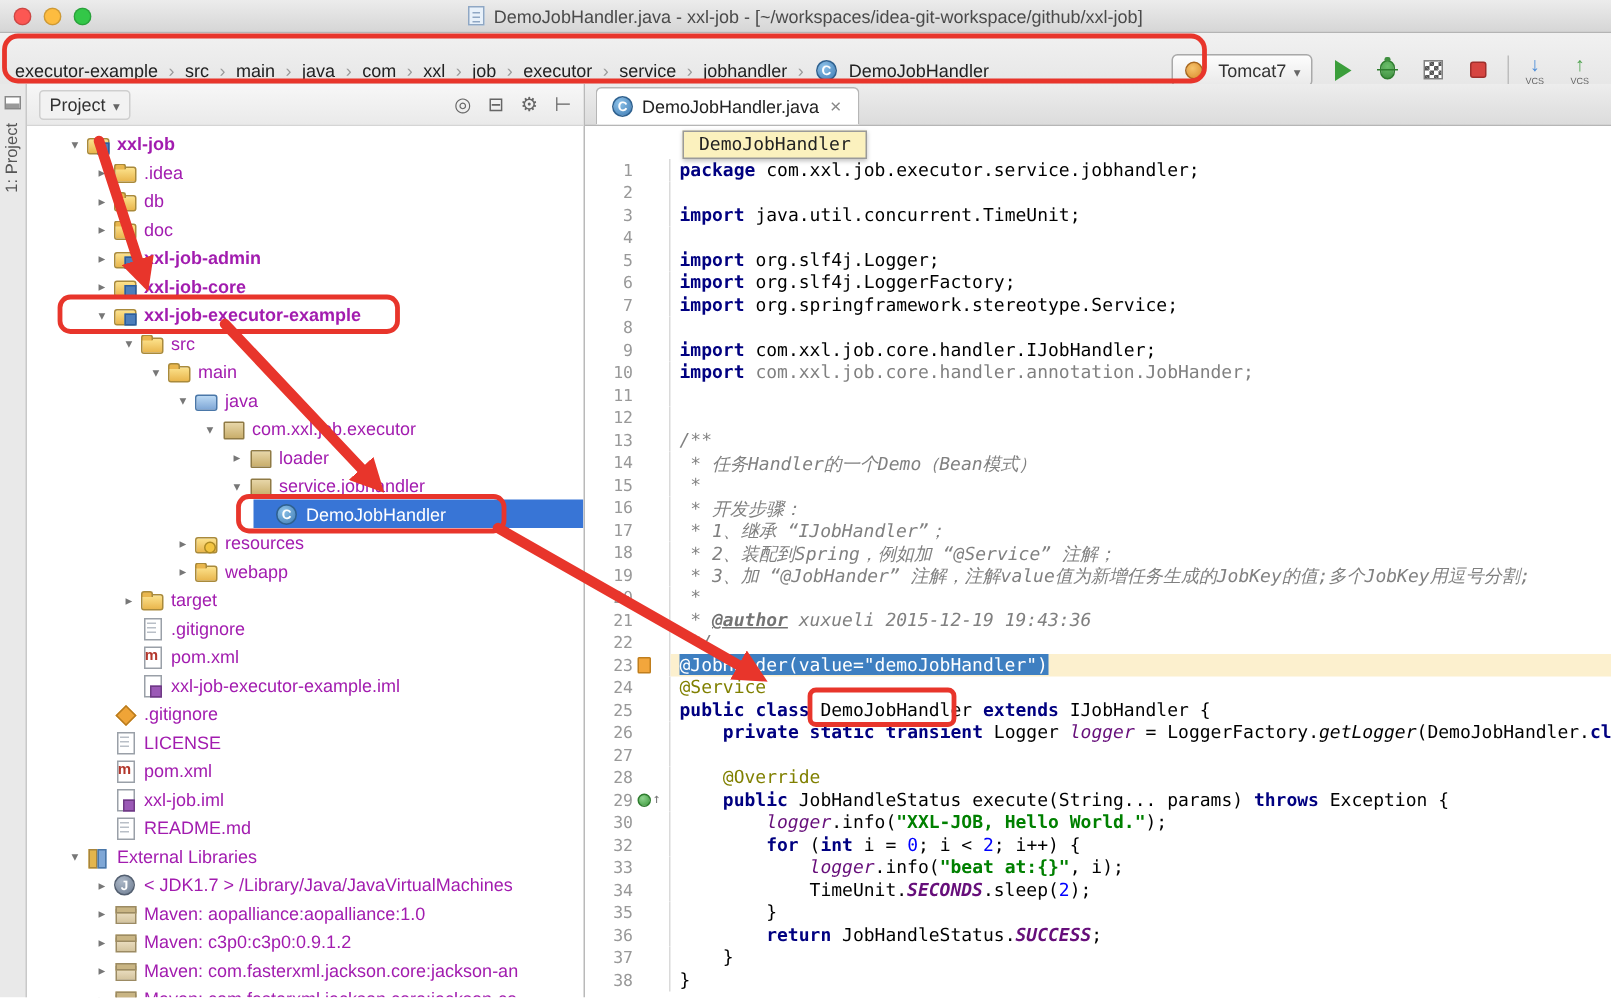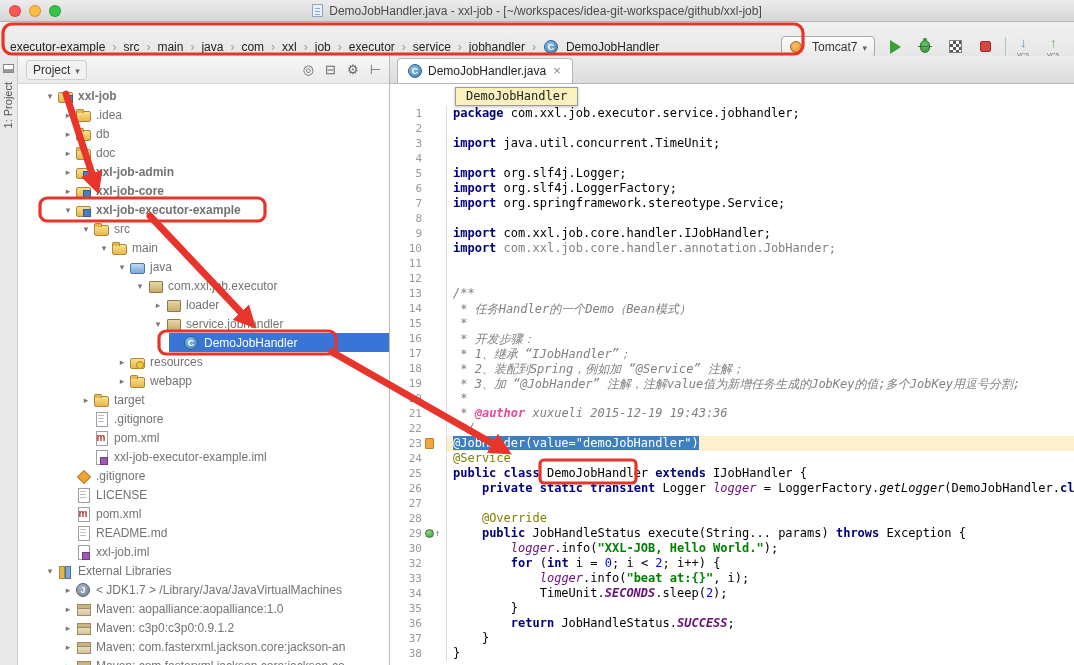--- a/index.html
+++ b/index.html
@@ -71,21 +71,21 @@
   .ptitle { display:flex; align-items:center; gap:5px; font-size:12px; color:#333; padding:2px 6px;
     border:1px solid #cfcfcf; border-radius:3px; background:#f2f2f2; }
   .phead-icons { margin-left:auto; display:flex; gap:11px; color:#666; font-size:13px; }
   .hicon { cursor:default; }
   .tree { flex:1; overflow:hidden; padding-top:2px; font-size:12px; white-space:nowrap; }
   .trow { height:19px; display:flex; align-items:center; cursor:default; }
   .rowin { display:flex; align-items:center; flex:1; height:19px; min-width:0; }
   .trow.selected .rowin { background:var(--tsel,#3875d6); }
   .trow.selected .tlabel { color:#fff; }
   .tarrow { width:14px; flex:none; color:#777; font-size:9px; text-align:center; }
-  .tlabel { color:#737373; margin-left:1px; }
+  .tlabel { color:#a21caf; margin-left:1px; }
   .tlabel.b { font-weight:bold; }
 
   
   .ic { display:inline-block; width:16px; height:16px; margin-right:4px; position:relative; flex:none; }
   .ic-folder::before, .ic-module::before, .ic-folder-src::before, .ic-folder-res::before {
     content:''; position:absolute; left:1px; top:4px; width:13px; height:9px;
     background:linear-gradient(#fce28c,#e9b64d); border:1px solid #a98a3b; border-radius:2px; }
   .ic-folder::after { content:''; position:absolute; left:1px; top:2px; width:6px; height:3px;
     background:#e9b64d; border:1px solid #a98a3b; border-bottom:none; border-radius:2px 2px 0 0; }
   .ic-module::after { content:''; position:absolute; right:0; bottom:1px; width:6px; height:6px;
@@ -148,21 +148,21 @@
     background:radial-gradient(circle at 35% 30%, #8fd48f, #3d9a3d); }
   .ovr { width:9px; height:13px; position:relative; }
   .ovr::after { content:'↑'; position:absolute; inset:0; color:#7a7a7a; font-size:9px; line-height:13px; }
   .bm { width:9px; height:11px; background:#f2a63c; border:1px solid #c07e1d; border-radius:1px; }
   .ccell { flex:1; white-space:pre; padding-left:6px; overflow:hidden; color:#000; }
   .cline.hl .ccell { background:var(--crow,#fcf0ce); }
   .seg-k  { color:#000080; font-weight:bold; }
   .seg-p  { color:#000; }
   .seg-s  { color:#008000; font-weight:bold; }
   .seg-c  { color:#808080; font-style:italic; }
-  .seg-ct { color:#ec4899; font-style:italic; font-weight:bold; }
+  .seg-ct { color:#737373; font-style:italic; font-weight:bold; text-decoration:underline; }
   .seg-a  { color:#808000; }
   .seg-num{ color:#0000ff; }
   .seg-f  { color:#660e7a; font-style:italic; }
   .seg-sf { color:#660e7a; font-style:italic; font-weight:bold; }
   .seg-m  { color:#000; font-style:italic; }
   .seg-g  { color:#808080; }
   .seg-sel{ background:var(--esel,#3e7fc1); color:#fff; }
 
   
   .overlay { position:absolute; inset:0; z-index:50; pointer-events:none; }
@@ -436,29 +436,29 @@
           <div class="trow" style="padding-left: 43px;">
             <span class="rowin">
               <span class="tarrow"></span>
               <span class="ic ic-maven"></span>
               <span class="tlabel">pom.xml</span>
             </span>
           </div>
           <div class="trow" style="padding-left: 43px;">
             <span class="rowin">
               <span class="tarrow"></span>
+              <span class="ic ic-iml"></span>
+              <span class="tlabel">xxl-job.iml</span>
+            </span>
+          </div>
+          <div class="trow" style="padding-left: 43px;">
+            <span class="rowin">
+              <span class="tarrow"></span>
               <span class="ic ic-file"></span>
               <span class="tlabel">README.md</span>
-            </span>
-          </div>
-          <div class="trow" style="padding-left: 43px;">
-            <span class="rowin">
-              <span class="tarrow"></span>
-              <span class="ic ic-iml"></span>
-              <span class="tlabel">xxl-job.iml</span>
             </span>
           </div>
           <div class="trow" style="padding-left: 25px;">
             <span class="rowin">
               <span class="tarrow">▾</span>
               <span class="ic ic-libs"></span>
               <span class="tlabel">External Libraries</span>
             </span>
           </div>
           <div class="trow" style="padding-left: 43px;">

